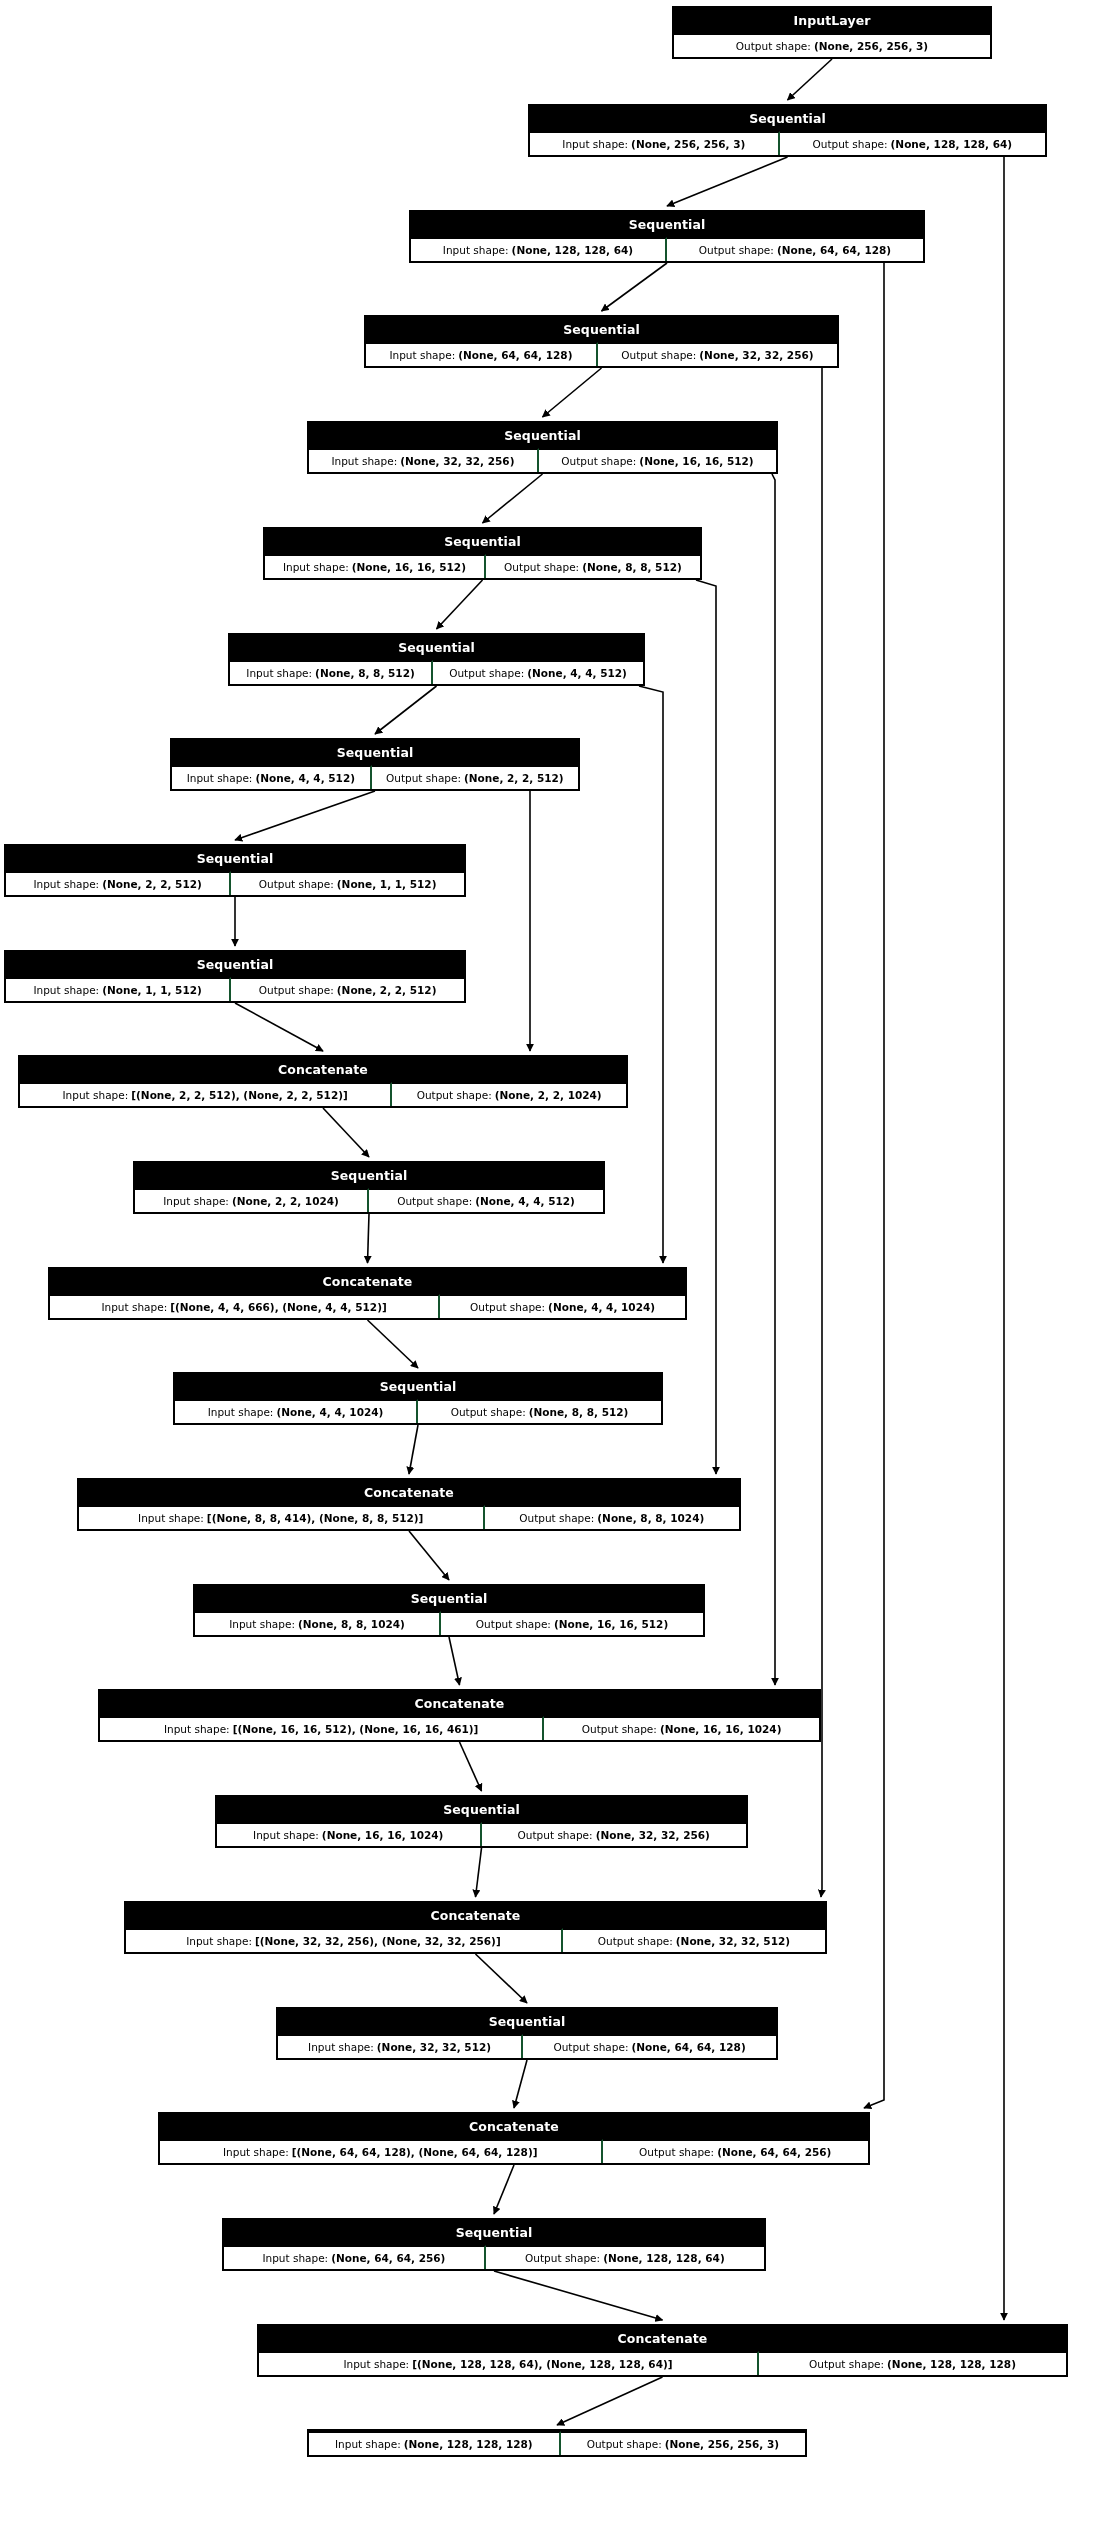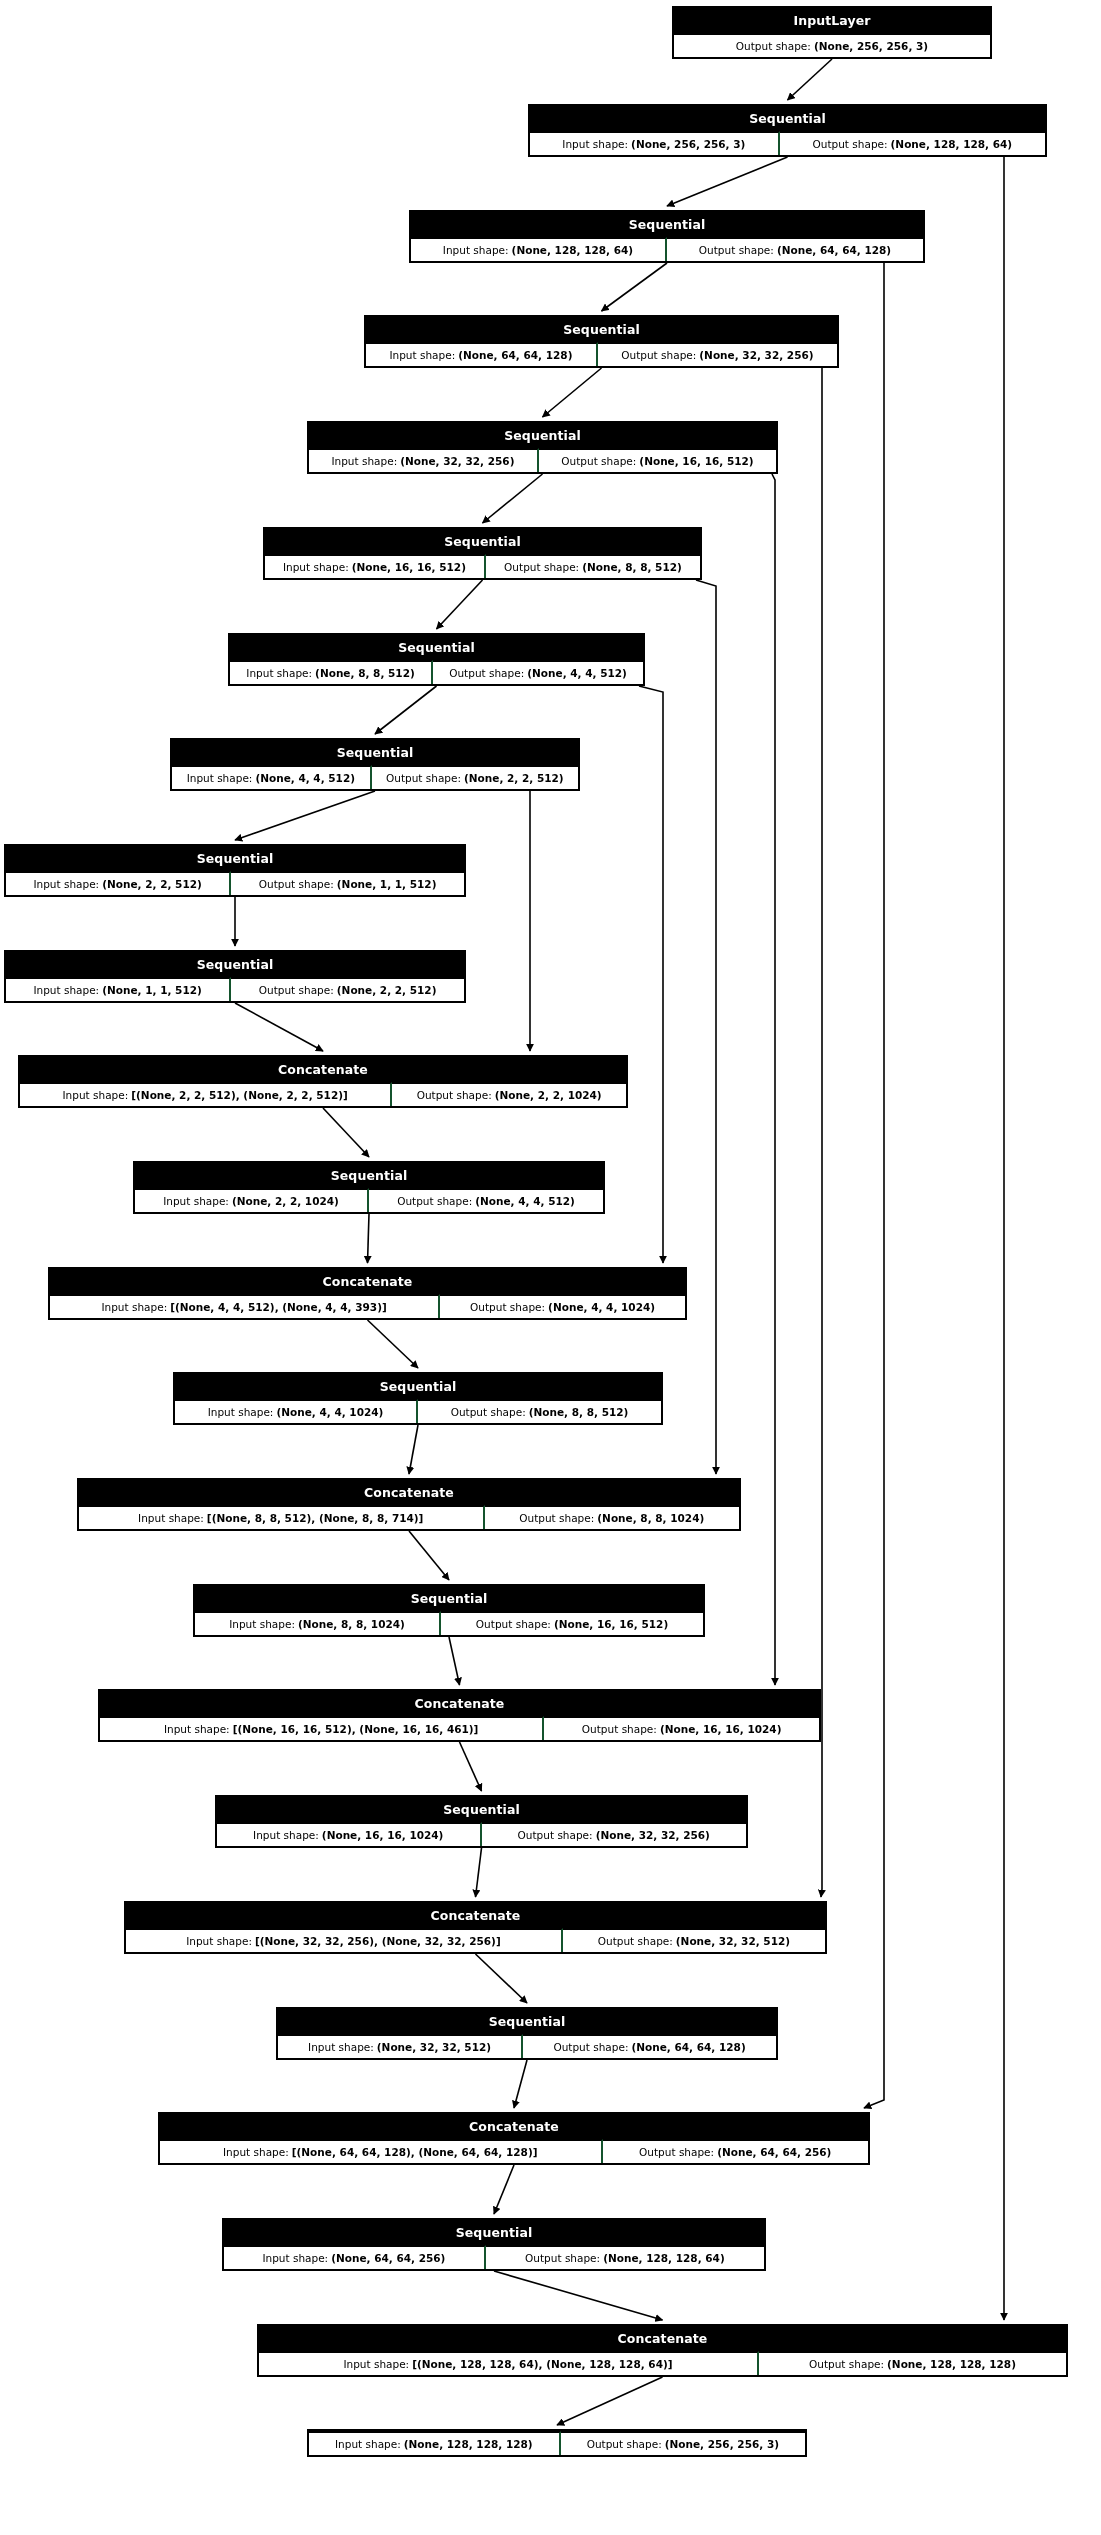--- a/index.html
+++ b/index.html
@@ -271,21 +271,21 @@
             <span class="lbl">Output shape:</span>
             <span class="val">(None, 4, 4, 512)</span>
           </div>
         </div>
       </div>
       <div class="node" style="left: 48px; top: 1267px; width: 639px;">
         <div class="node-title">Concatenate</div>
         <div class="node-body">
           <div class="cell in" style="width: 61.4458%;">
             <span class="lbl">Input shape:</span>
-            <span class="val">[(None, 4, 4, 512), (None, 4, 4, 393)]</span>
+            <span class="val">[(None, 4, 4, 666), (None, 4, 4, 512)]</span>
           </div>
           <div class="cell" style="width: 38.5542%;">
             <span class="lbl">Output shape:</span>
             <span class="val">(None, 4, 4, 1024)</span>
           </div>
         </div>
       </div>
       <div class="node" style="left: 173px; top: 1372px; width: 490px;">
         <div class="node-title">Sequential</div>
         <div class="node-body">
@@ -297,21 +297,21 @@
             <span class="lbl">Output shape:</span>
             <span class="val">(None, 8, 8, 512)</span>
           </div>
         </div>
       </div>
       <div class="node" style="left: 77px; top: 1478px; width: 664px;">
         <div class="node-title">Concatenate</div>
         <div class="node-body">
           <div class="cell in" style="width: 61.4458%;">
             <span class="lbl">Input shape:</span>
-            <span class="val">[(None, 8, 8, 512), (None, 8, 8, 714)]</span>
+            <span class="val">[(None, 8, 8, 414), (None, 8, 8, 512)]</span>
           </div>
           <div class="cell" style="width: 38.5542%;">
             <span class="lbl">Output shape:</span>
             <span class="val">(None, 8, 8, 1024)</span>
           </div>
         </div>
       </div>
       <div class="node" style="left: 193px; top: 1584px; width: 512px;">
         <div class="node-title">Sequential</div>
         <div class="node-body">

